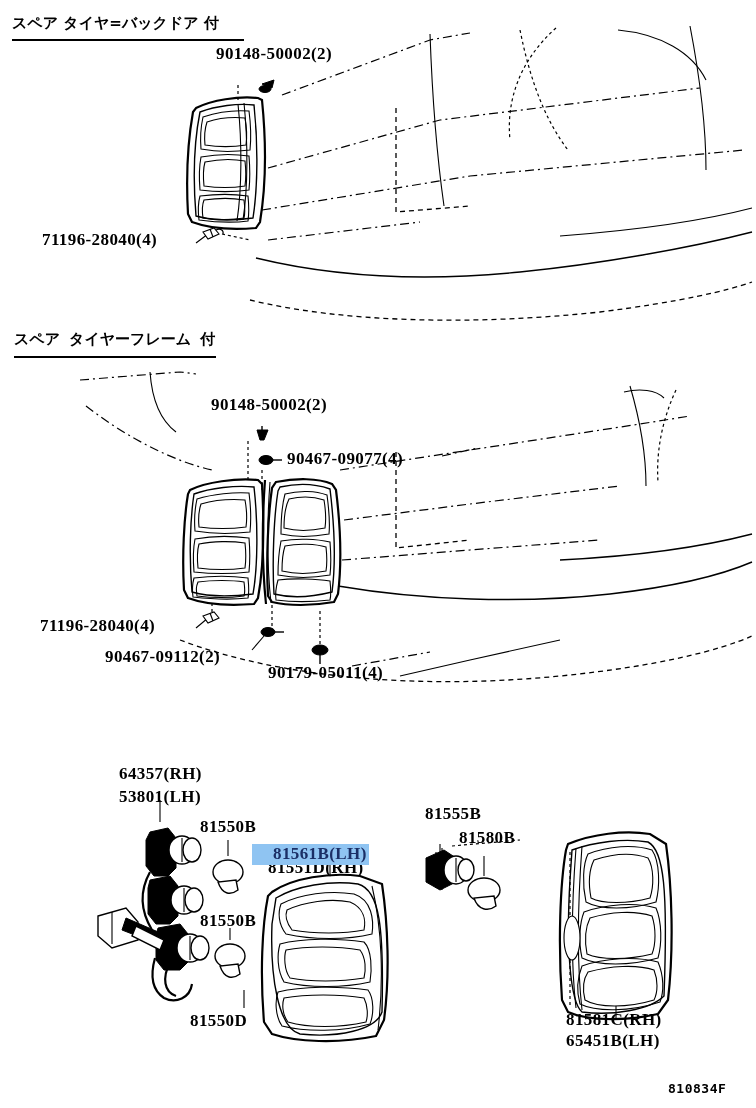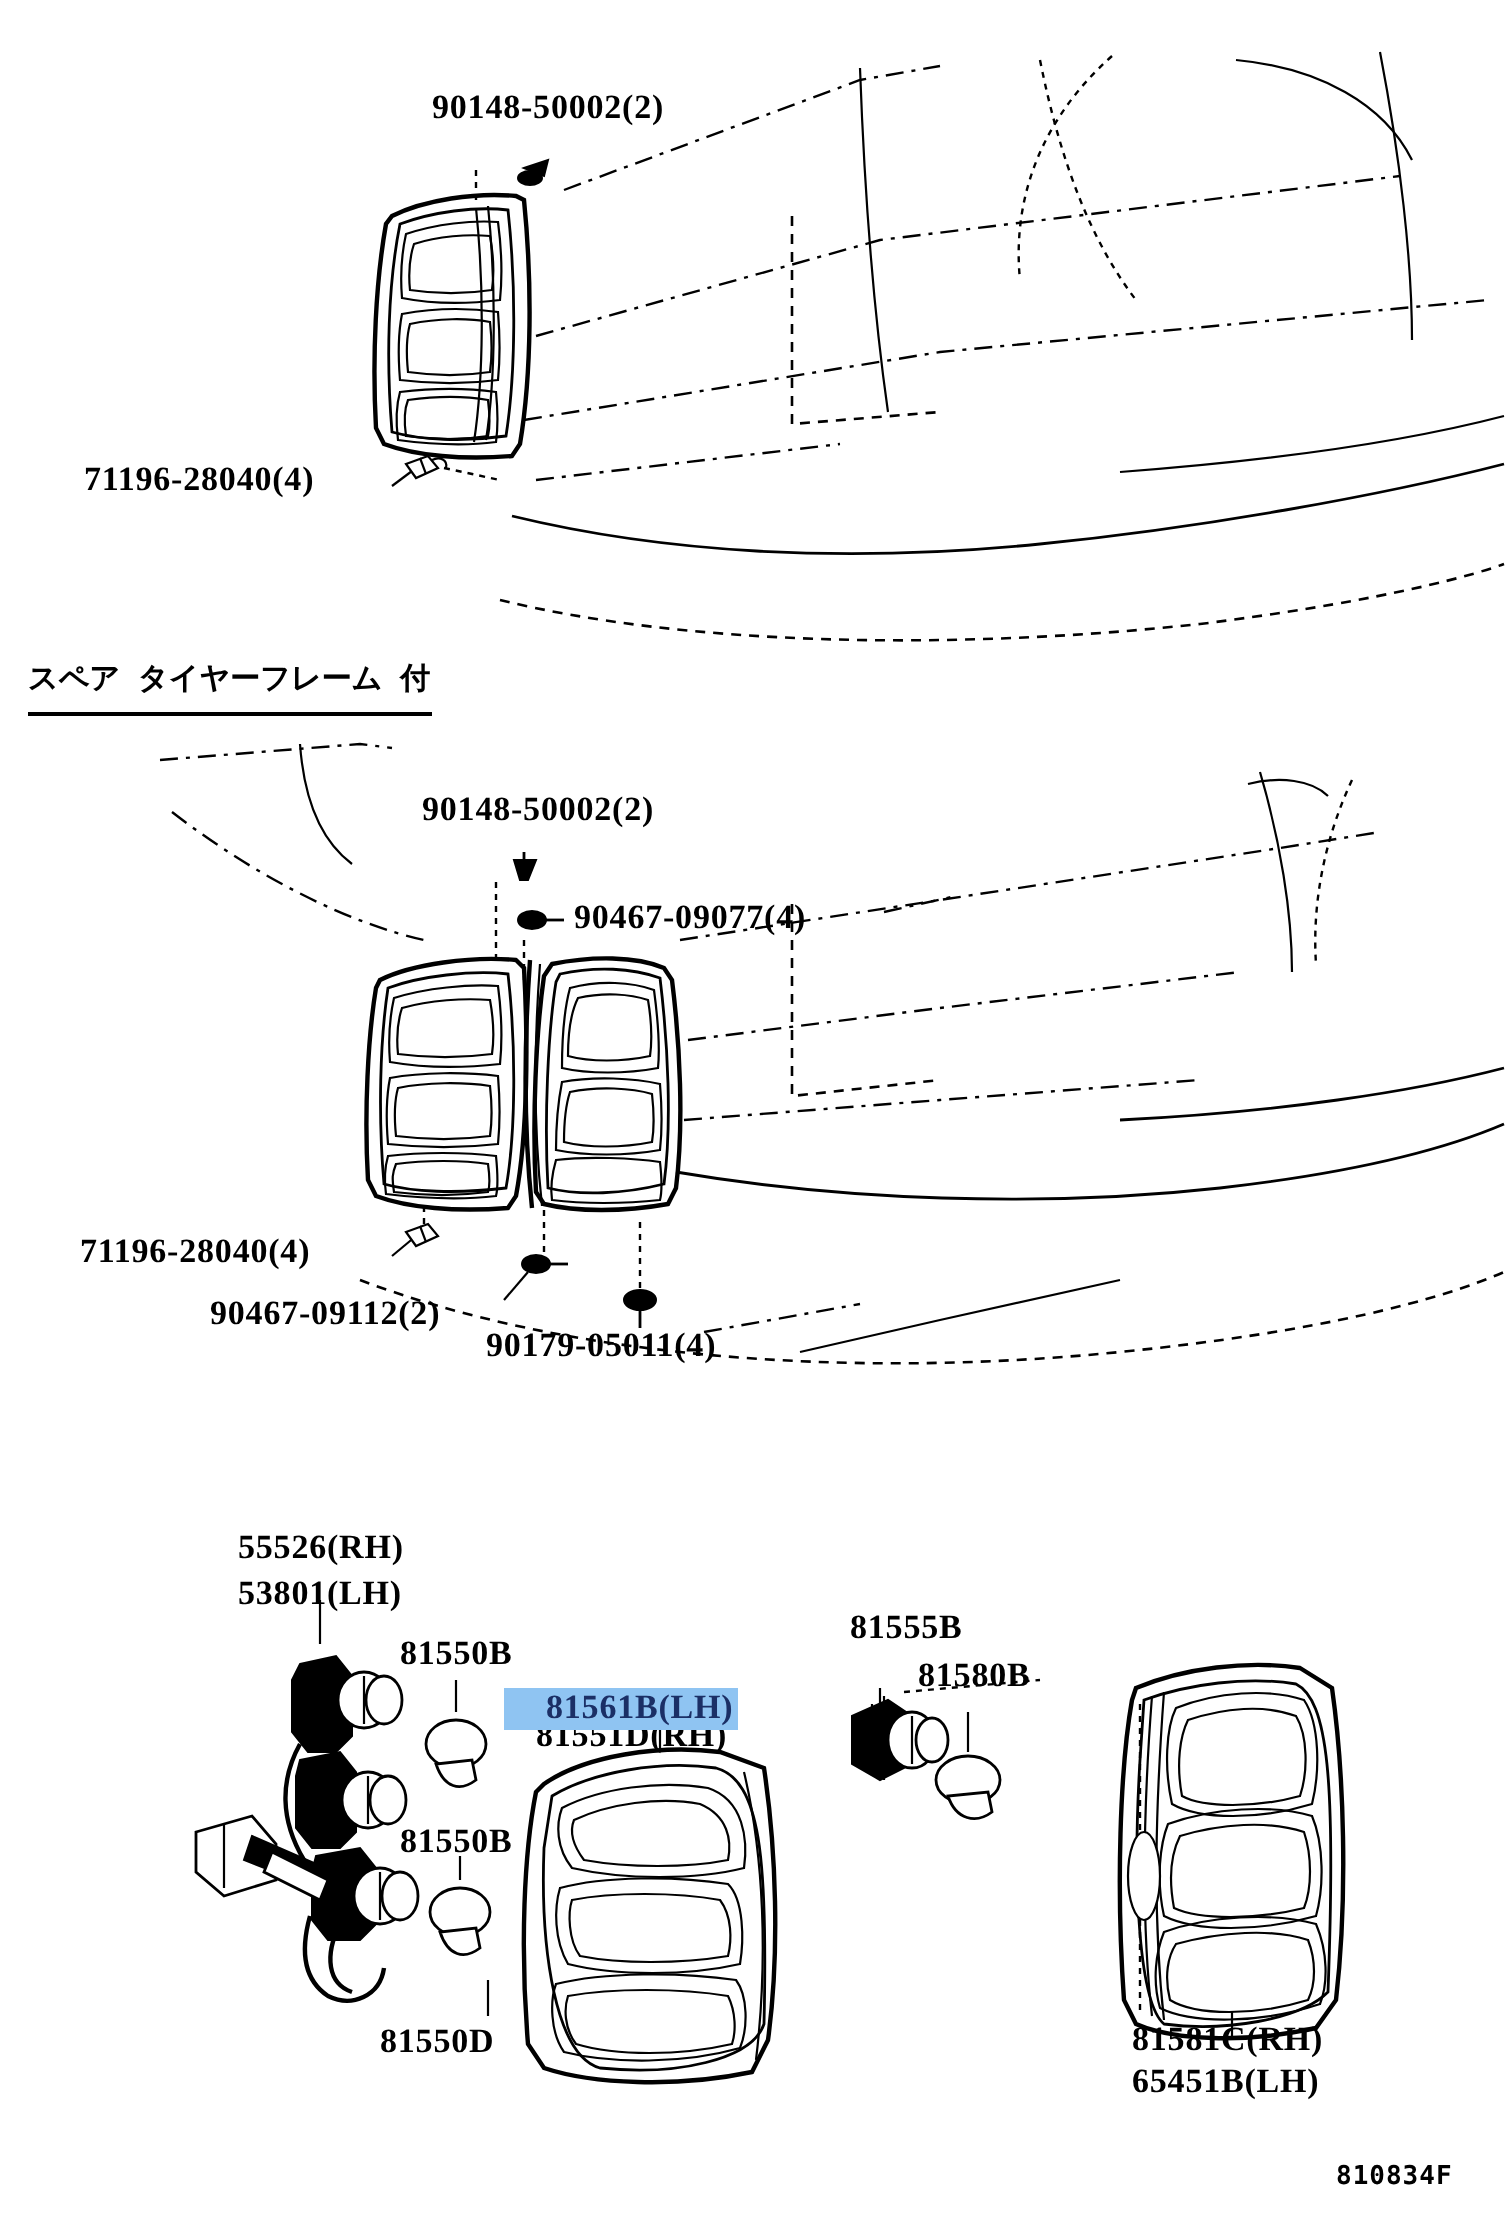--- a/index.html
+++ b/index.html
@@ -417,41 +417,45 @@
                               C 628 1008 598 1008 585 1000
                               C 582 988 584 978 588 972 Z"></path>
 
         <ellipse class="whitet" cx="572" cy="938" rx="8" ry="22"></ellipse>
 
         <path class="ln-t" d="M616 1018 L616 1006"></path>
       </g>
     </g>
   </svg>
 
+  <div class="sect-head" style="left:12px; top:16px; width:240px;">
+    <div class="lbl kana" style="position:relative; left:0; top:0;">スペア タイヤ=バックドア 付</div>
+    <div class="rule" style="width:232px;"></div>
+  </div>
 
   <div class="lbl" style="left:216px; top:45px;">90148-50002(2)</div>
 
   <div class="lbl" style="left:42px; top:231px;">71196-28040(4)</div>
 
   <div class="sect-head" style="left:14px; top:333px; width:210px;">
     <div class="lbl kana" style="position:relative; left:0; top:0;font-family:Liberation Mono, monospace;">スペア タイヤーフレーム 付</div>
     <div class="rule" style="width:202px;"></div>
   </div>
 
   <div class="lbl" style="left:211px; top:396px;">90148-50002(2)</div>
 
   <div class="lbl" style="left:287px; top:450px;">90467-09077(4)</div>
 
   <div class="lbl" style="left:40px; top:617px;">71196-28040(4)</div>
 
   <div class="lbl" style="left:105px; top:648px;text-align:center;">90467-09112(2)</div>
 
-  <div class="lbl" style="left:243px; top:664px;">90179-05011(4)</div>
-
-  <div class="lbl" style="left:119px; top:765px;">55526(RH)</div>
+  <div class="lbl" style="left:268px; top:664px;">90179-05011(4)</div>
+
+  <div class="lbl" style="left:119px; top:765px;">64357(RH)</div>
   <div class="lbl" style="left:119px; top:788px;">53801(LH)</div>
 
   <div class="lbl" style="left:200px; top:818px;">81550B</div>
 
   <div class="lbl" style="left:200px; top:912px;">81550B</div>
 
   <div class="lbl" style="left:190px; top:1012px;">81550D</div>
 
   <div class="lbl" style="left:268px; top:827px;margin-top:32px;">81551D(RH)</div>
 

